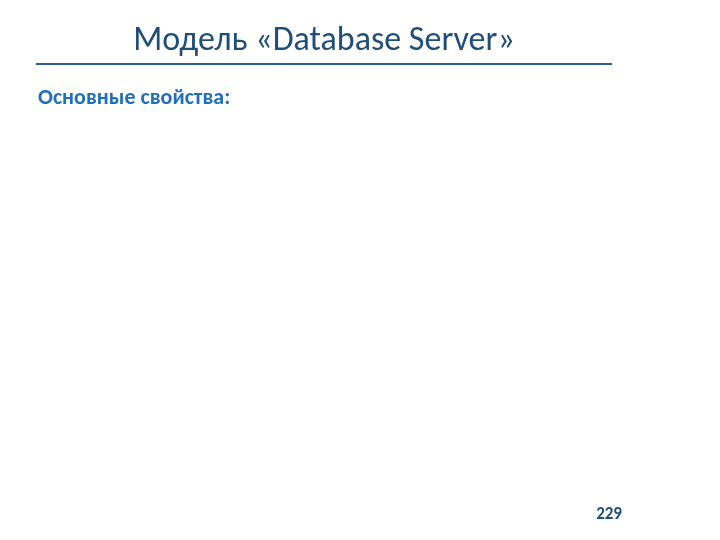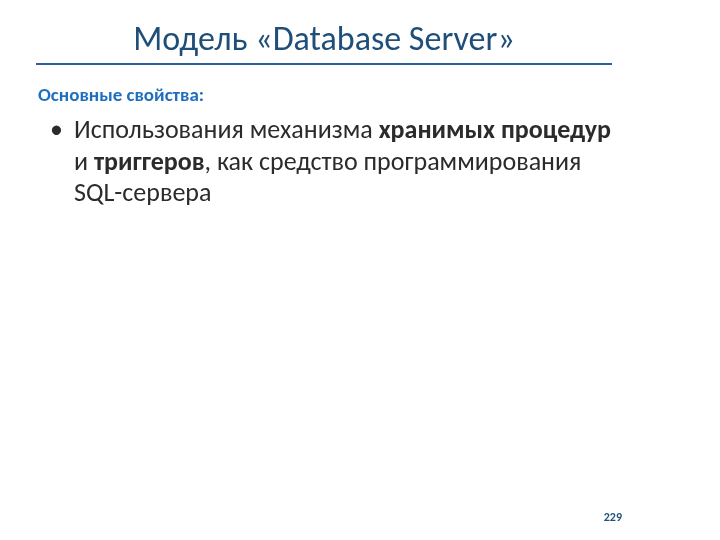--- a/index.html
+++ b/index.html
@@ -26,21 +26,21 @@
     font-weight: 400;
     margin: 0 0 4px 0;
   }
   .rule {
     border: none;
     border-top: 2.5px solid #2e5e9e;
     margin: 0 0 18px 0;
   }
   .subtitle {
     color: #1f6fc0;
-    font-size: 19px;
+    font-size: 22px;
     font-weight: 700;
     margin: 0 0 8px 2px;
   }
   ul.body {
     margin: 0 0 0 6px;
     padding-left: 30px;
     list-style: none;
   }
   ul.body > li {
     position: relative;
@@ -58,29 +58,26 @@
     color: #2b2b2b;
     font-size: 26px;
   }
   .bold { font-weight: 700; }
   .pagenum {
     position: absolute;
     right: 26px;
     bottom: 16px;
     color: #1f4e79;
     font-weight: 700;
-    font-size: 12px;
+    font-size: 17px;
   }
 </style>
 </head>
 <body>
 
 <div class="slide">
   <h1 class="title">Модель «Database Server»</h1>
   <hr class="rule">
   <div class="subtitle">Основные свойства:</div>
   <ul class="body">
-    <li>
-      <span>Использования механизма </span><span class="bold">хранимых процедур</span><span> и </span><span class="bold">триггеров</span><span>, как средство программирования SQL-сервера</span>
-    </li>
   </ul>
   <div class="pagenum">229</div>
 </div>
 
 </body></html>

